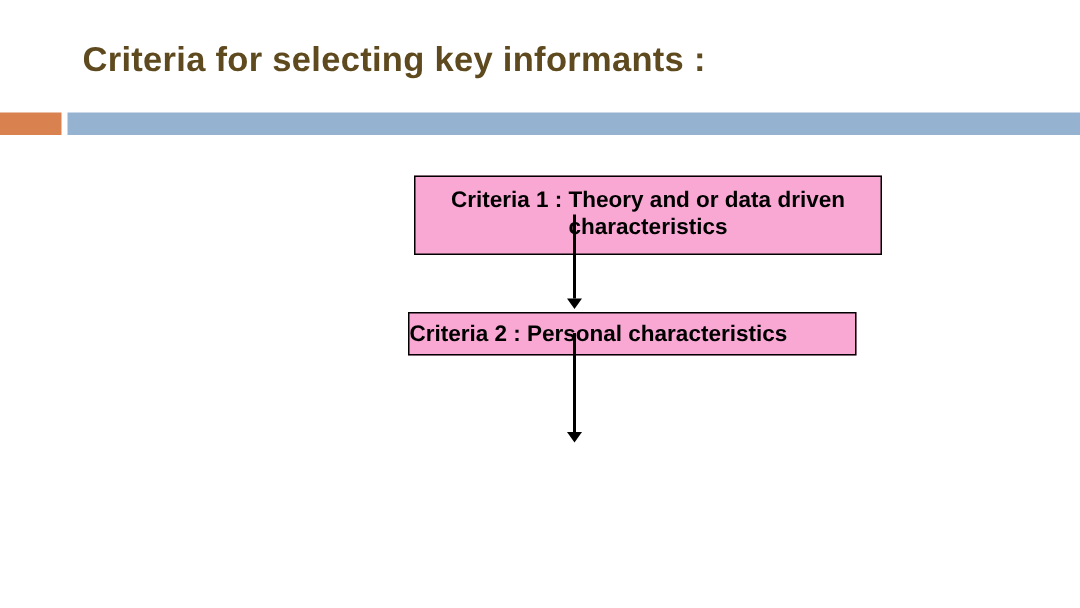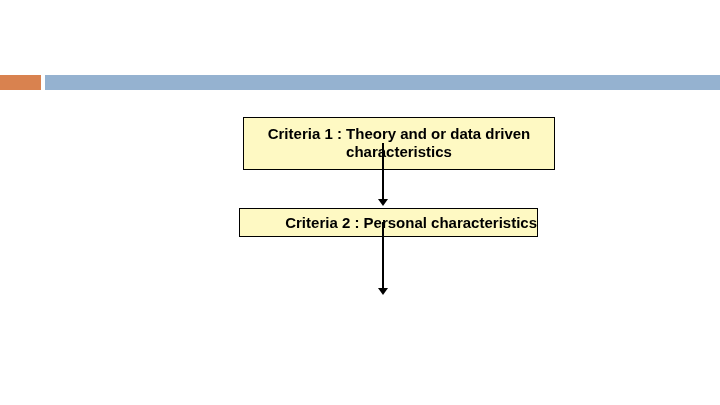--- a/index.html
+++ b/index.html
@@ -39,45 +39,46 @@
     position: absolute;
     left: 45px;
     top: 75px;
     width: 675px;
     height: 15px;
     background: var(--accent-blue, #95B2D0);
   }
   .fc-box {
     position: absolute;
     box-sizing: border-box;
-    background: #fef9c3;
+    background: #f9a8d4;
     border: 1.5px solid var(--box-border, #000000);
     color: var(--box-text, #000000);
     font-size: 15px;
     font-weight: 700;
     text-align: center;
     z-index: 1;
+    margin-left: 33px;
   }
   .fc-box .line { display: block; }
   .box-criteria1 {
     left: 243px;
     top: 117px;
     width: 312px;
     height: 53px;
     padding-top: 7px;
     line-height: 18px;
   }
   .box-criteria2 {
     left: 239px;
     top: 208px;
     width: 299px;
     height: 29px;
     display: flex;
     align-items: center;
-    justify-content: flex-end;
+    justify-content: flex-start;
   }
   .box-selection {
     left: 343px;
     top: 297px;
     width: 90px;
     height: 29px;
     display: flex;
     align-items: center;
     justify-content: center;
   }
@@ -102,20 +103,21 @@
   .arrow-1 { left: 383px; top: 143px; }
   .arrow-1 .shaft { height: 56px; }
   .arrow-2 { left: 383px; top: 222px; }
   .arrow-2 .shaft { height: 66px; }
 </style>
 </head>
 <body>
 
 <div class="slide">
 
+  <div class="slide-title">Criteria for selecting key informants :</div>
 
   <div class="accent-bar-orange"></div>
   <div class="accent-bar-blue"></div>
 
   <div class="fc-box box-criteria1">
     <span class="line">Criteria 1 : Theory and or data driven</span>
     <span class="line">characteristics</span>
   </div>
 
   <div class="arrow arrow-1">

